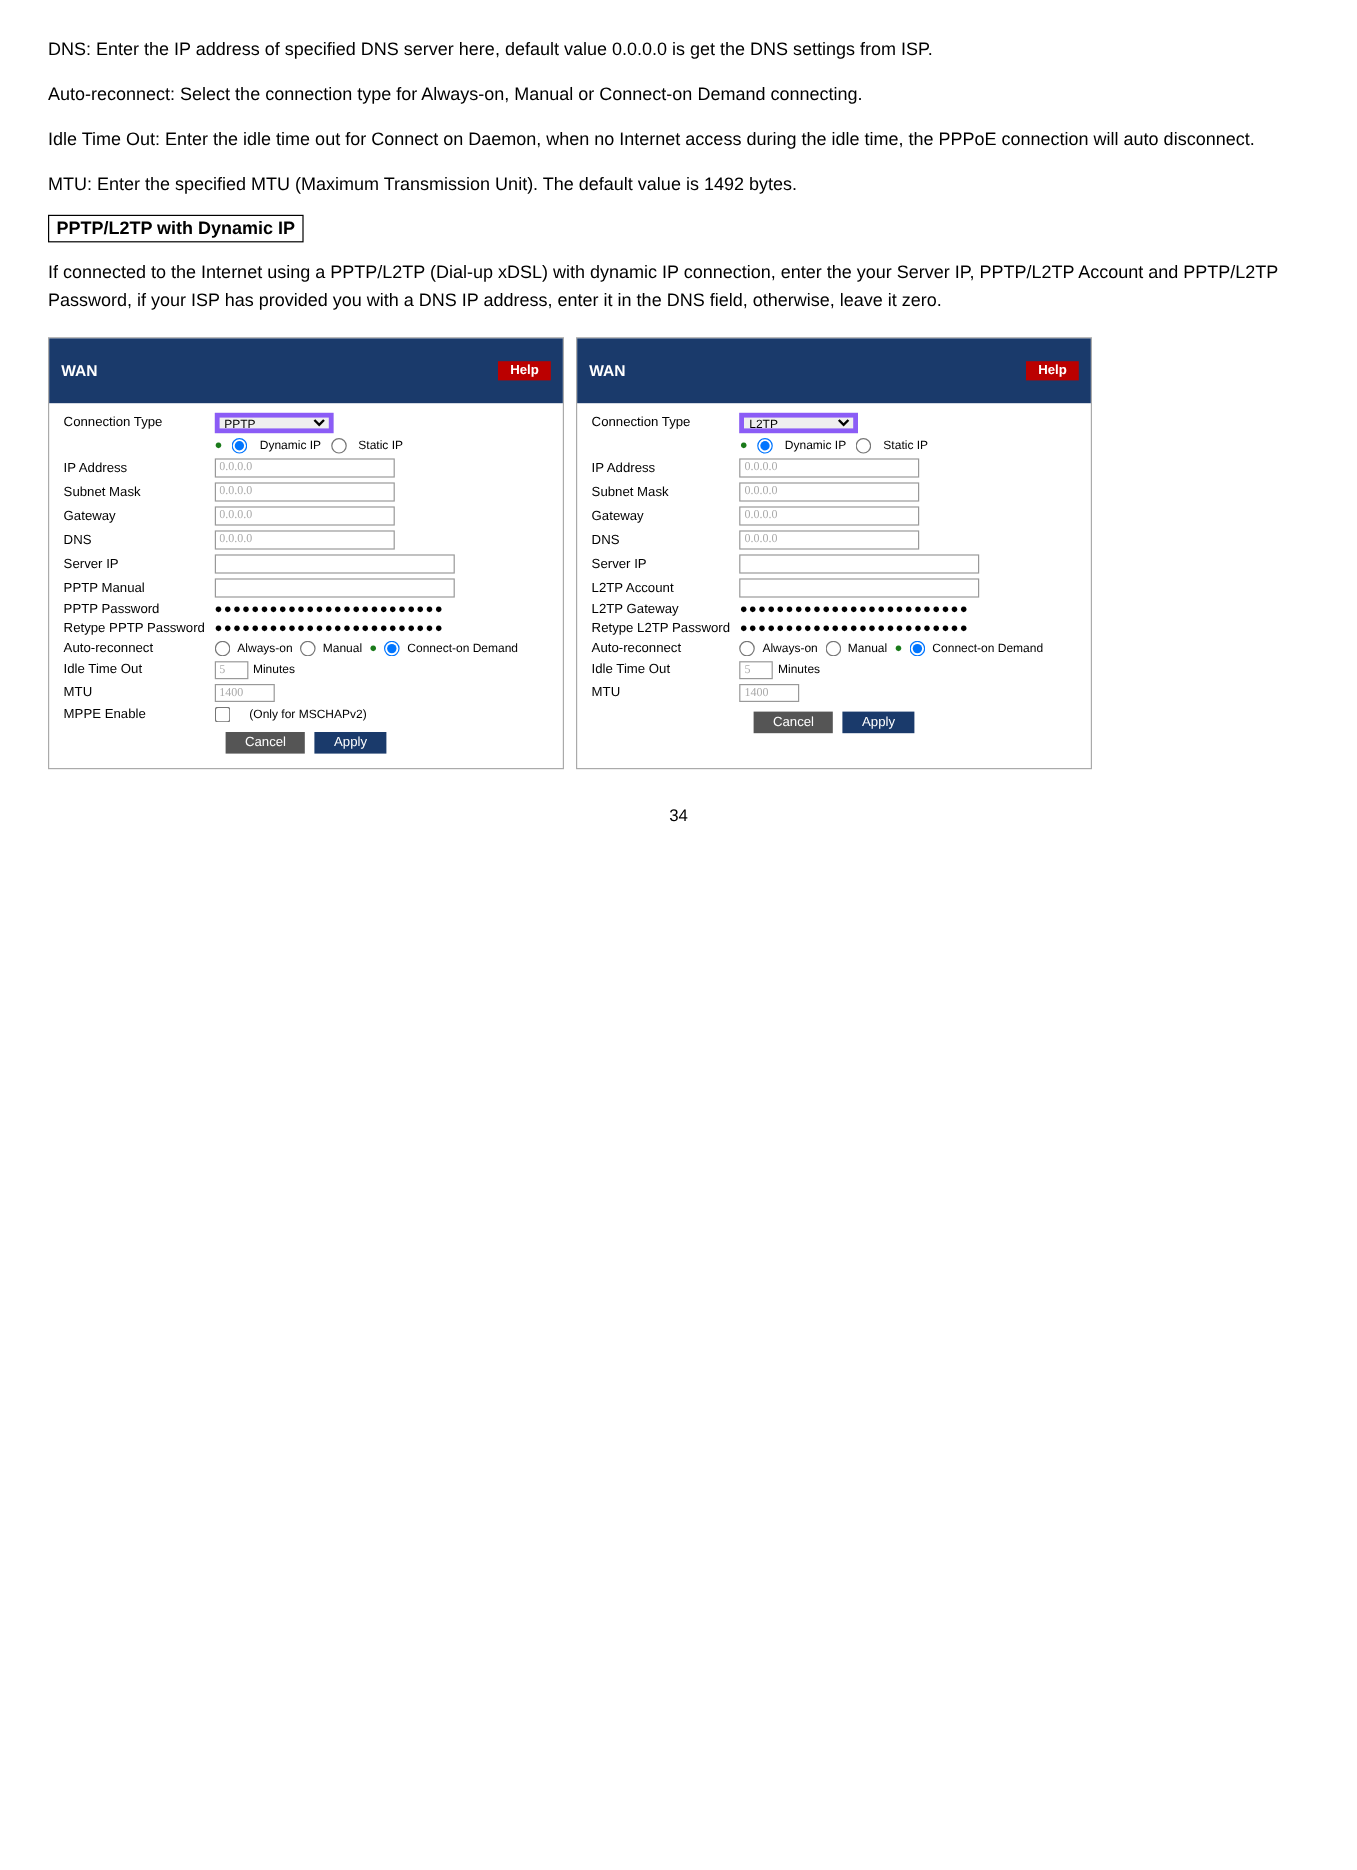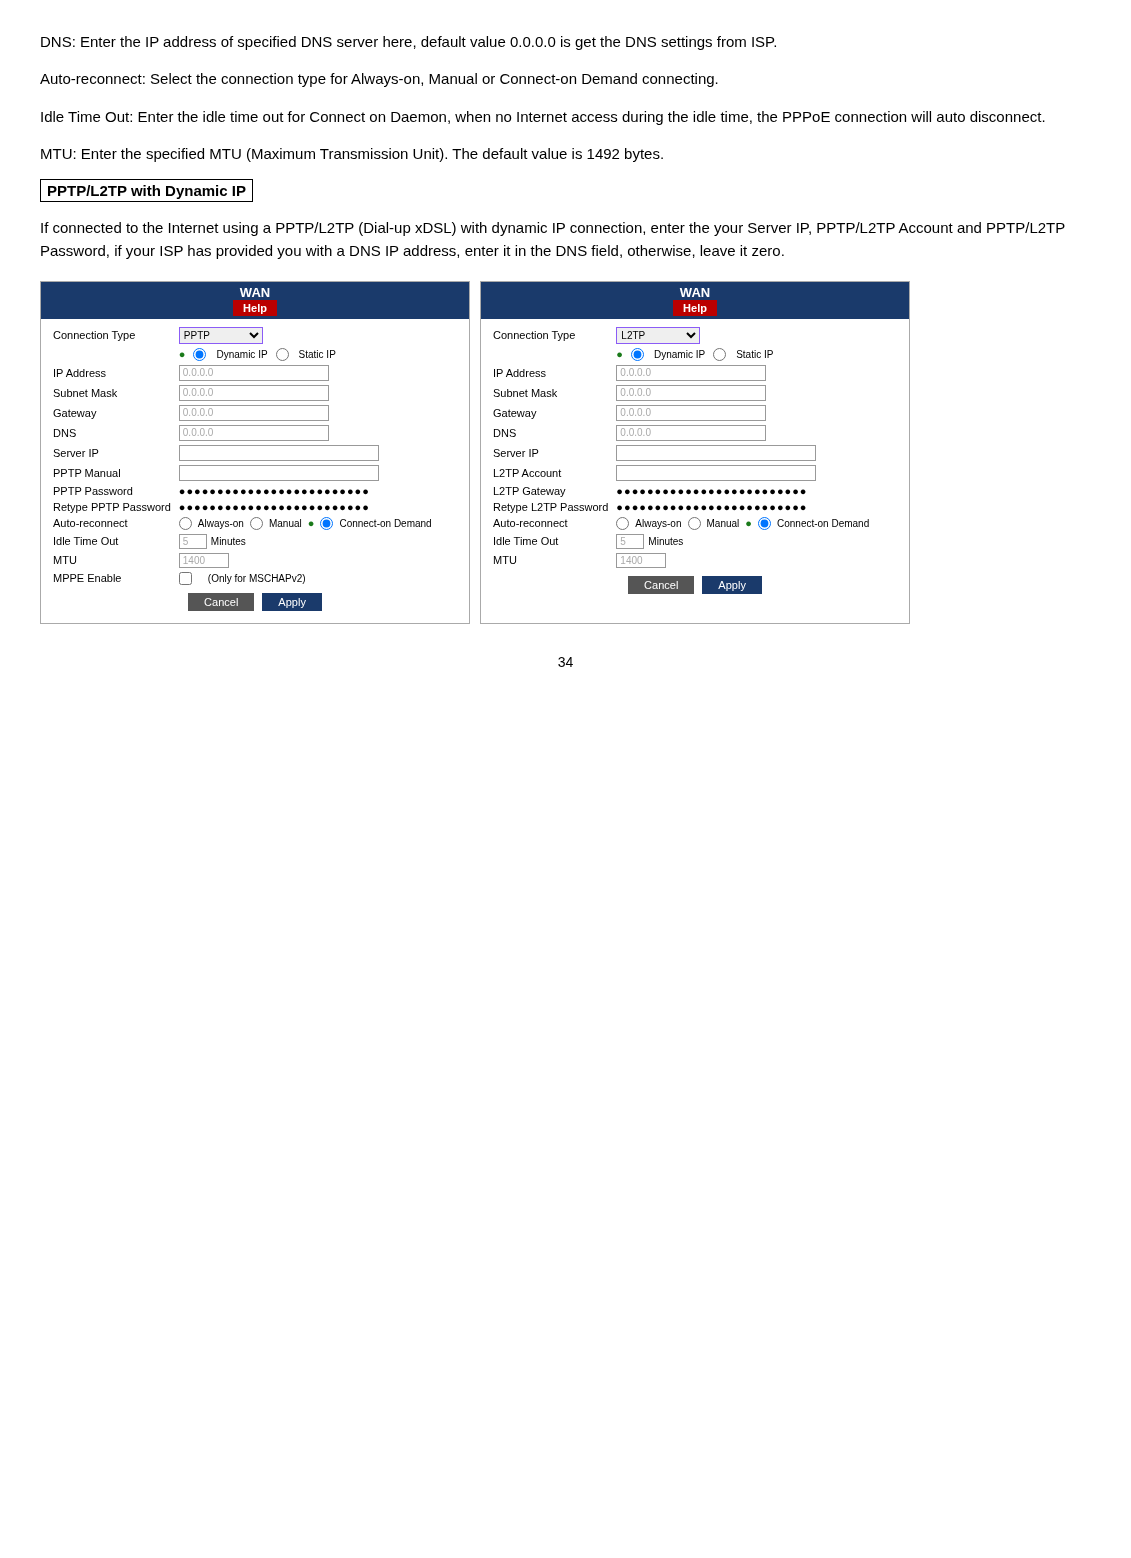--- a/index.html
+++ b/index.html
@@ -36,25 +36,24 @@
       border: 1px solid #aaa;
       width: 430px;
       font-size: 11px;
       background: #fff;
     }
     .wan-panel-header {
       background: #1a3a6b;
       color: #fff;
       font-size: 13px;
       font-weight: bold;
-      padding: 3px 10px;
+      padding: 19px 10px;
       display: flex;
       justify-content: space-between;
       align-items: center;
-      flex-direction: column;
     }
     .wan-panel-header .help-btn {
       background: #b00;
       color: #fff;
       border: none;
       padding: 2px 10px;
       font-size: 11px;
       cursor: pointer;
       font-weight: bold;
     }
@@ -78,29 +77,30 @@
     .wan-table td.value {
       text-align: left;
     }
     .wan-table input[type="text"] {
       width: 150px;
       height: 16px;
       font-size: 10px;
       border: 1px solid #999;
       padding: 3px 3px;
       color: #aaa;
+      font-family: Liberation Serif, serif;
     }
     .wan-table input[type="text"].wide {
       width: 200px;
     }
     .wan-table select {
-      width: 84px;
+      width: 99px;
       height: 17px;
       font-size: 10px;
-      border: 1px solid #8b5cf6;
+      border: 4px solid #8b5cf6;
     }
     .radio-row {
       display: flex;
       align-items: center;
       gap: 8px;
       font-size: 10px;
     }
     .radio-row input[type="radio"] {
       margin: 0 2px 0 0;
     }

